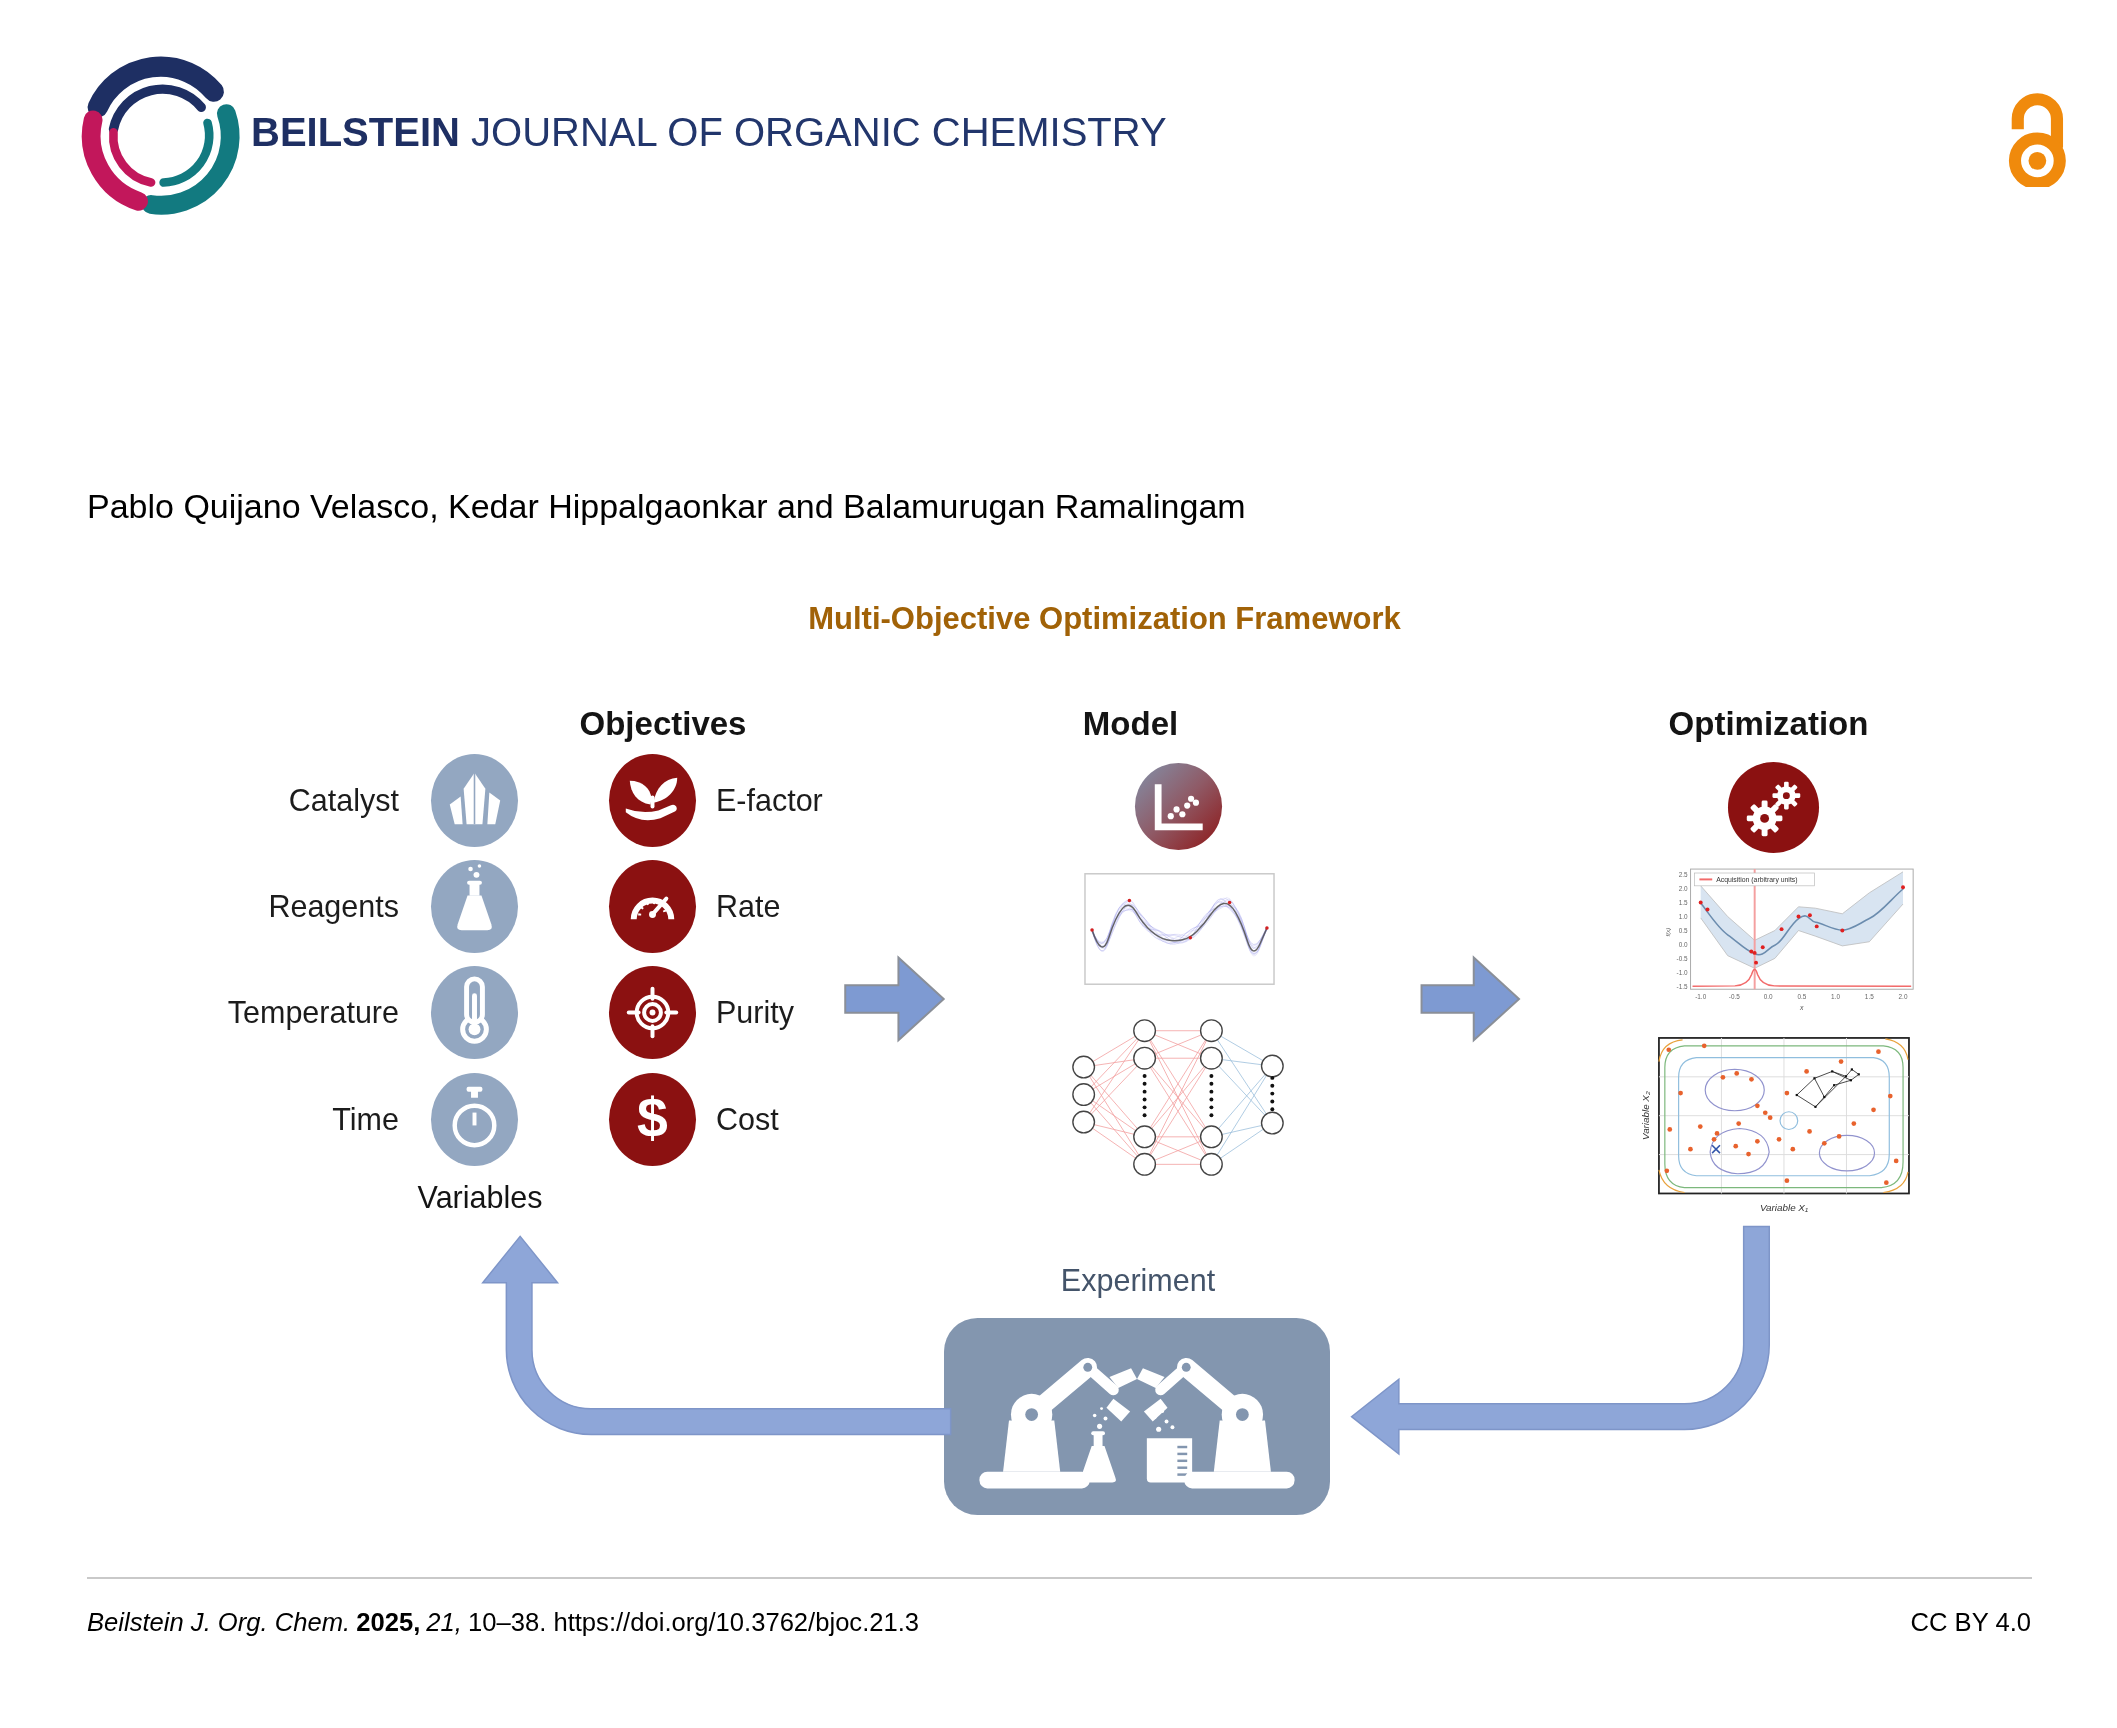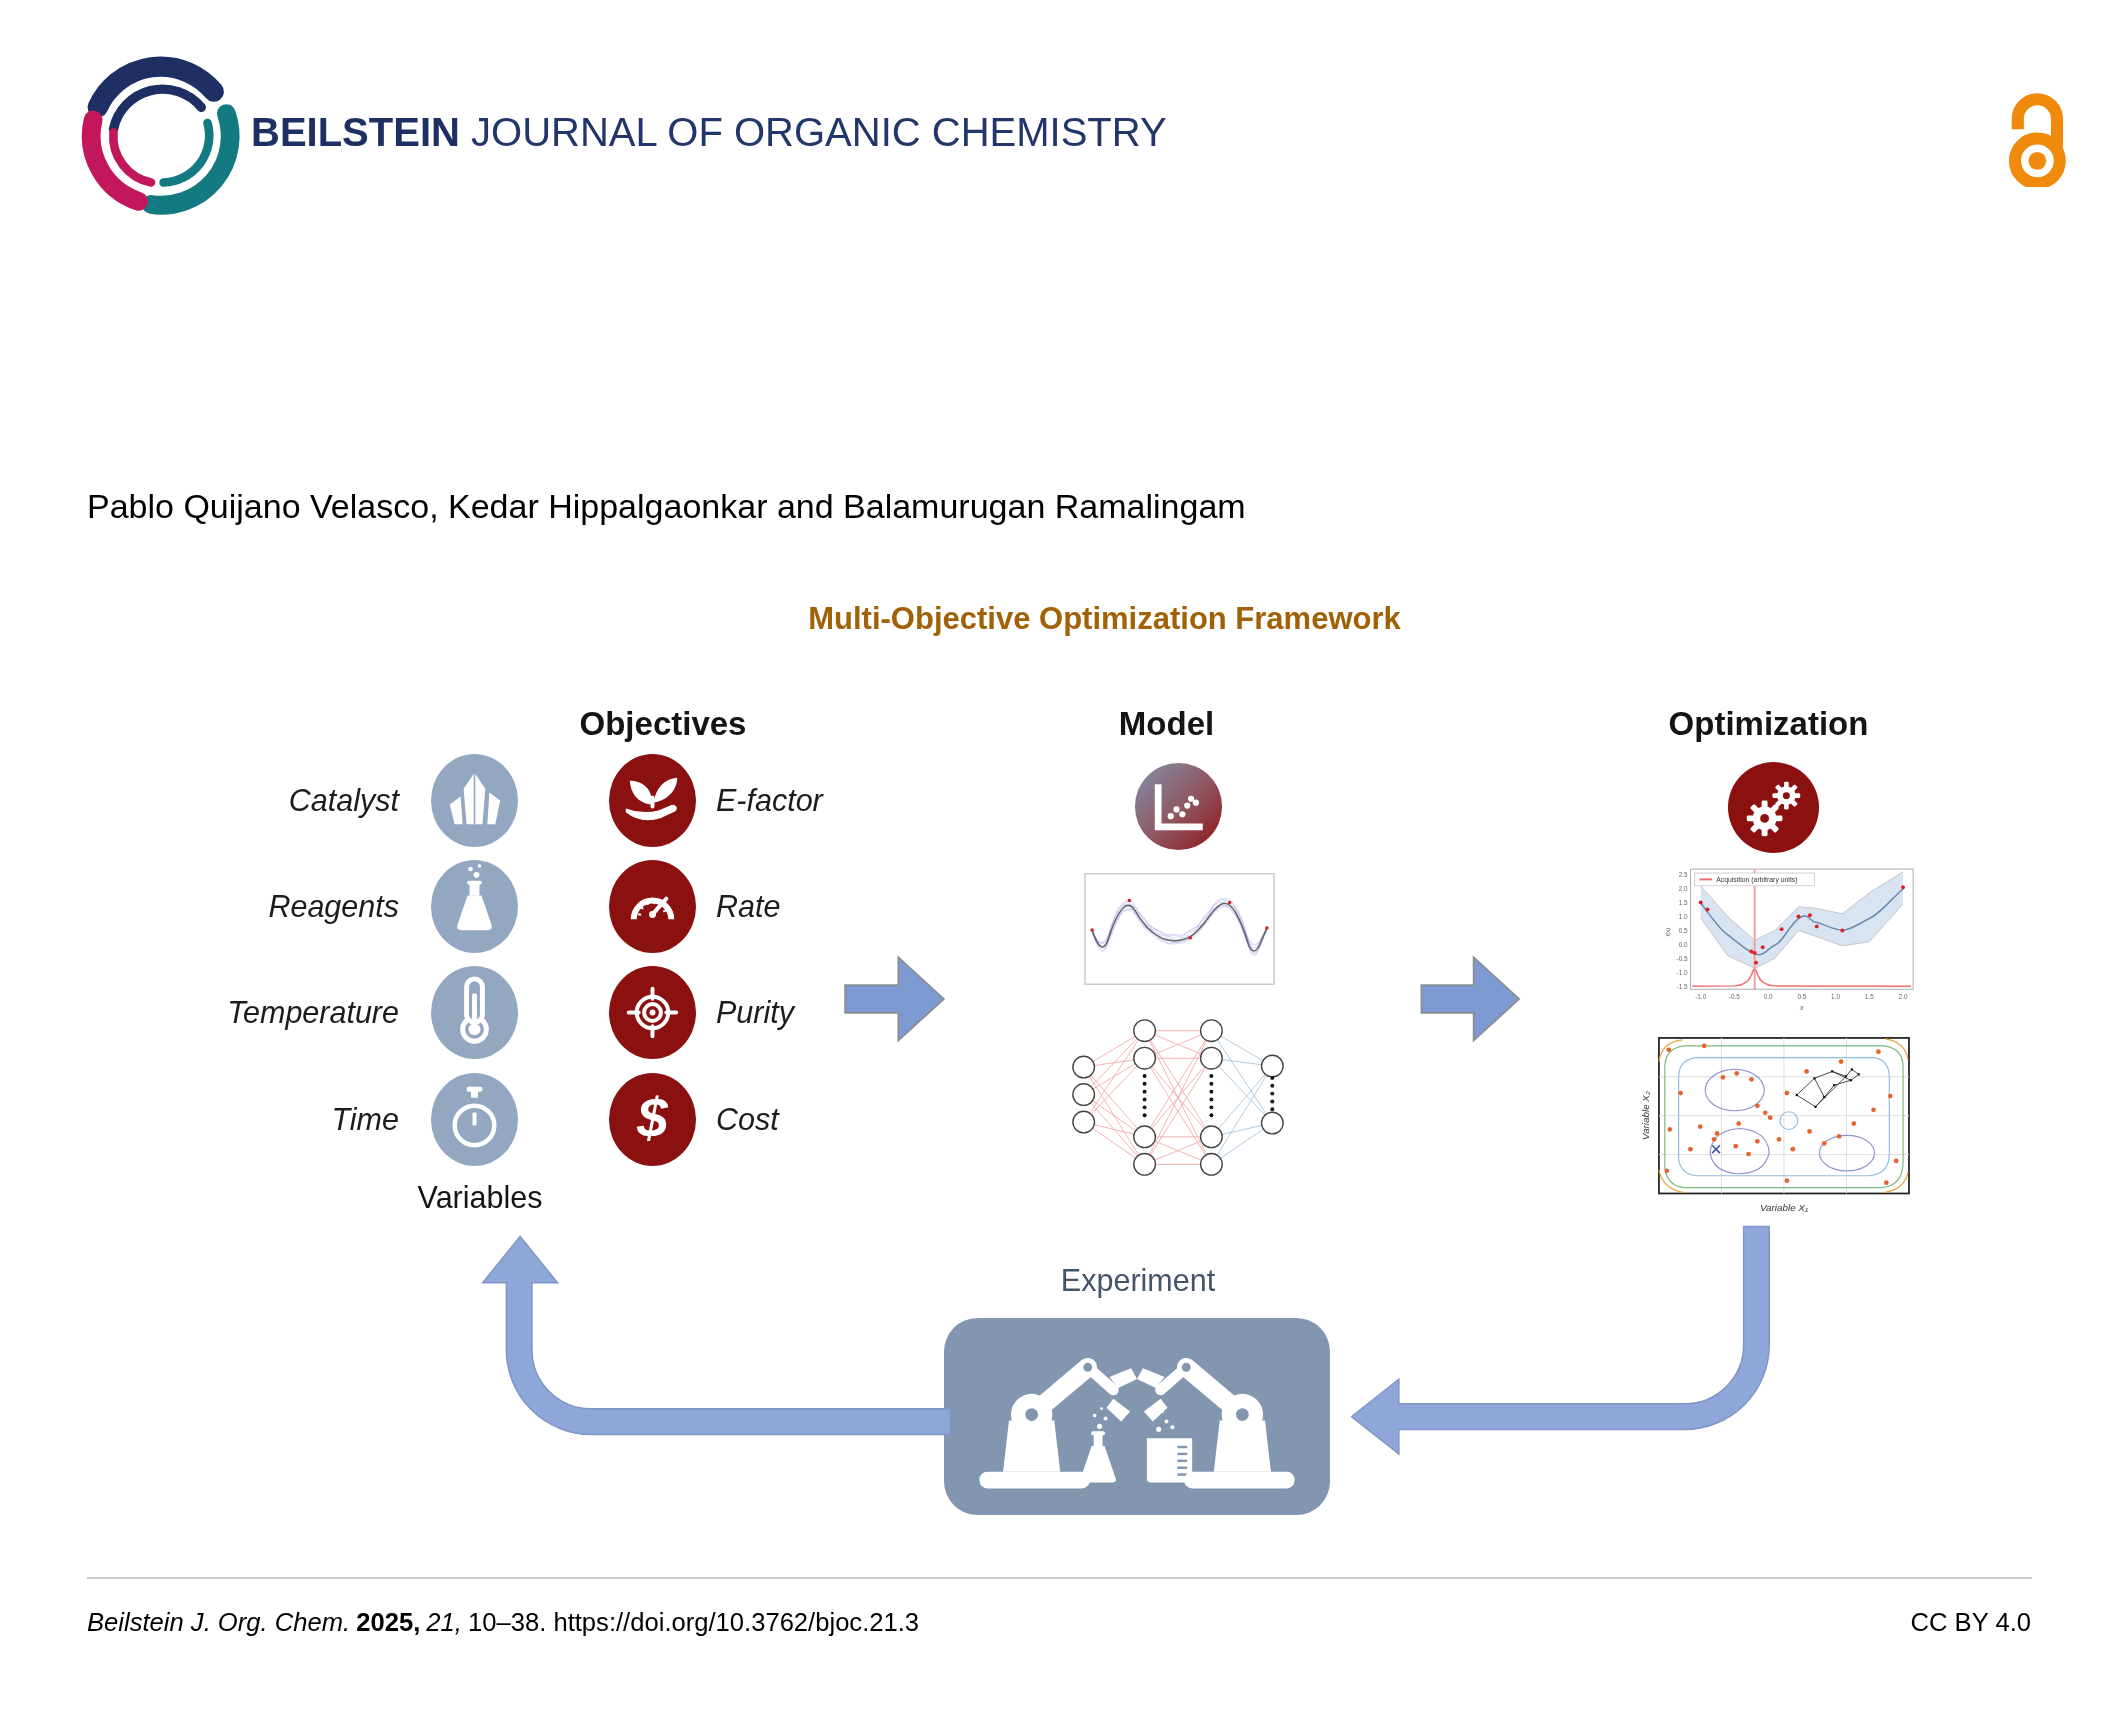--- a/index.html
+++ b/index.html
@@ -16,21 +16,21 @@
   .oa-diamond{color:#58585a;}
   .oa-orange{color:#f08a0c;}
 
   
   .title{left:87px;top:258px;width:1950px;font-size:46px;font-weight:bold;color:#1760a8;line-height:84px;}
   .authors{left:87px;top:487px;font-size:34px;color:#000;}
 
   
   .fig-title{left:95px;top:601px;width:2019px;text-align:center;font-size:31px;font-weight:bold;color:#a16207;}
   .colhead{font-size:33px;font-weight:bold;color:#141414;text-align:center;}
-  .row{left:0;height:99px;width:1084px;font-style:italic;}
+  .row{left:0;height:99px;width:1084px;}
   .varlab{position:absolute;left:108px;top:0;width:291px;height:99px;display:flex;align-items:center;justify-content:flex-end;font-size:30.5px;color:#1c1c1c;}
   .objlab{position:absolute;left:716px;top:0;width:296px;height:99px;display:flex;align-items:center;font-size:30.5px;color:#1c1c1c;}
   .gicon{position:absolute;left:429px;top:1px;}
   .ricon{position:absolute;left:607px;top:1px;}
   .variables-label{left:332px;top:1180px;width:296px;text-align:center;font-size:30.5px;font-weight:normal;color:#141414;}
   .experiment-label{left:990px;top:1263px;width:296px;text-align:center;font-size:30.5px;font-weight:normal;color:#44546a;}
 
   .plotbox{background:#fff;}
 
   
@@ -65,21 +65,21 @@
   <svg class="abs" style="left:1986px;top:75px" width="99" height="112" viewBox="0 0 100 120">
     <path d="M31,58 V47 A21,21 0 0 1 73,47 V78" stroke="#f08a0c" stroke-width="13" fill="none"></path>
     <circle cx="52" cy="92" r="24" stroke="#f08a0c" stroke-width="13" fill="none"></circle>
     <circle cx="52" cy="92" r="9.5" fill="#f08a0c"></circle>
   </svg>
 
   <div class="abs authors">Pablo Quijano Velasco, Kedar Hippalgaonkar and Balamurugan Ramalingam</div>
 
   <div class="abs fig-title">Multi-Objective Optimization Framework</div>
   <div class="abs colhead" style="left:552px;top:705px;width:222px">Objectives</div>
-  <div class="abs colhead" style="left:1068px;top:705px;width:197px">Model</div>
+  <div class="abs colhead" style="left:1032px;top:705px;width:197px">Model</div>
   <div class="abs colhead" style="left:1655px;top:705px;width:227px">Optimization</div>
 
   <div class="abs row" style="top:751px">
     <div class="varlab">Catalyst</div>
     <svg class="gicon" width="91" height="97" viewBox="-46 -49 92 98">
       <ellipse rx="44" ry="47" fill="#93a7c1"></ellipse>
       <g fill="#fff">
         <polygon points="0,-28 11,-12 8,24 -8,24 -11,-12"></polygon>
         <polygon points="-14,-4 -25,4 -20,24 -12,24"></polygon>
         <polygon points="15,-8 26,0 21,24 13,24"></polygon>

